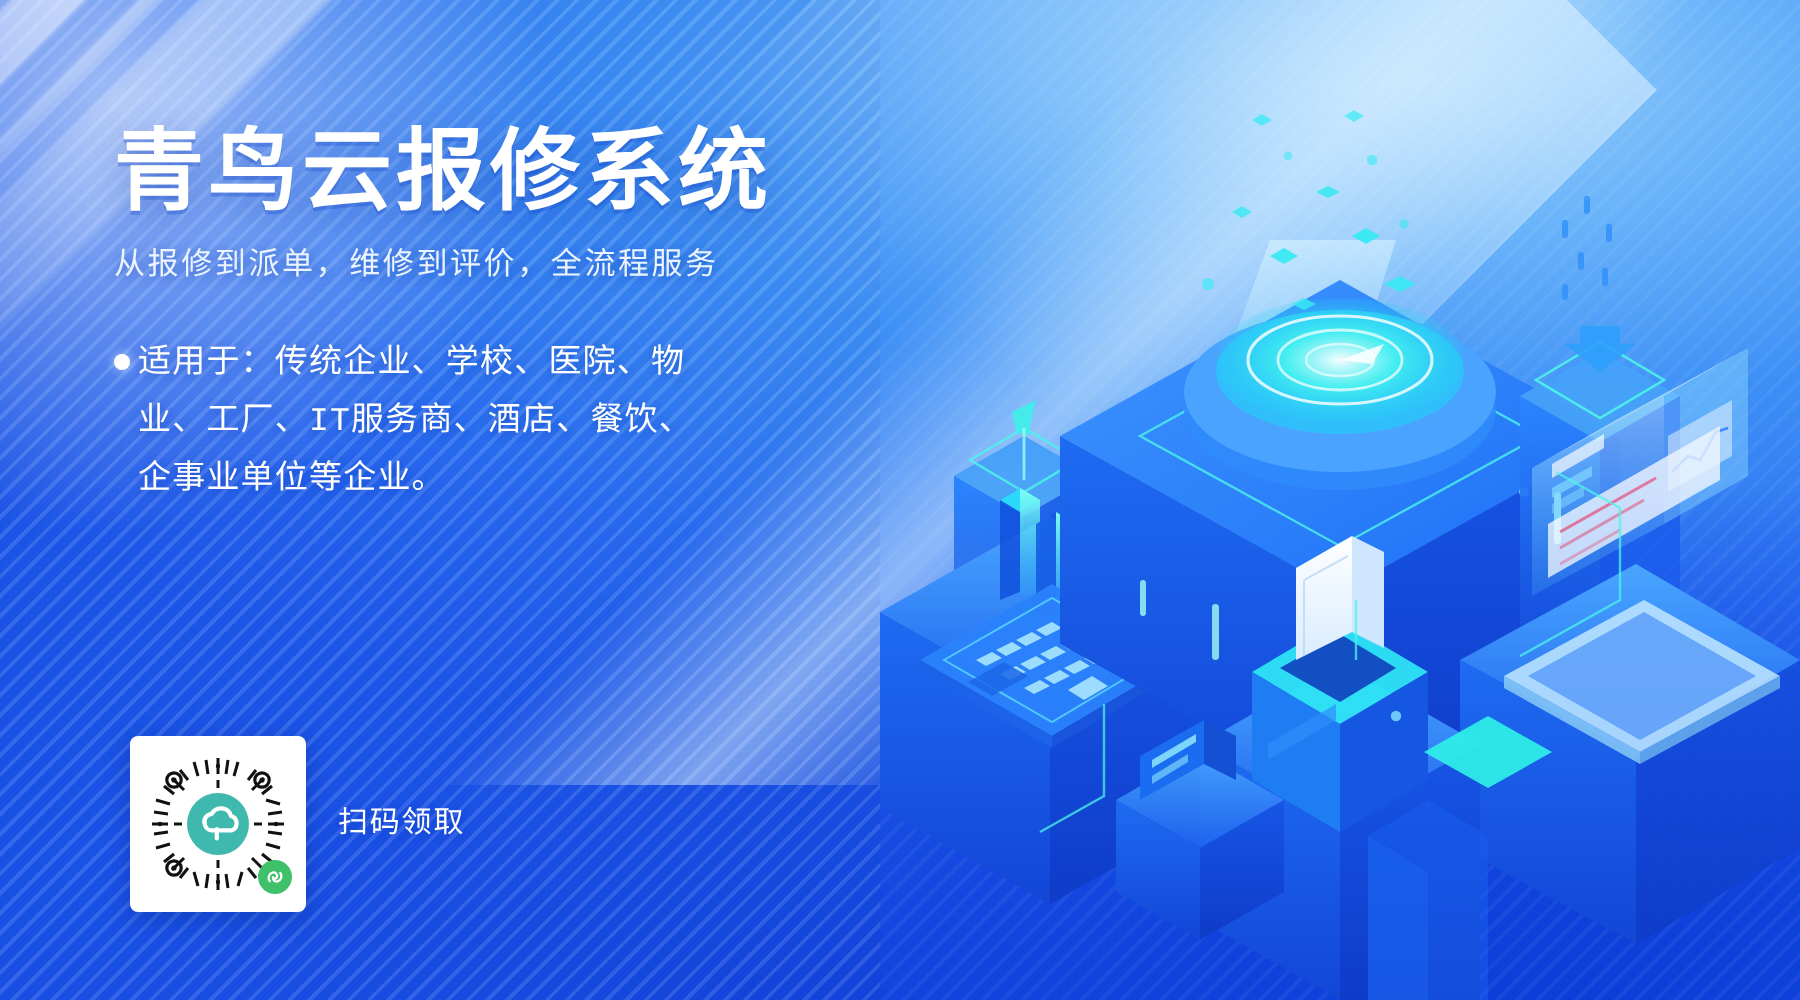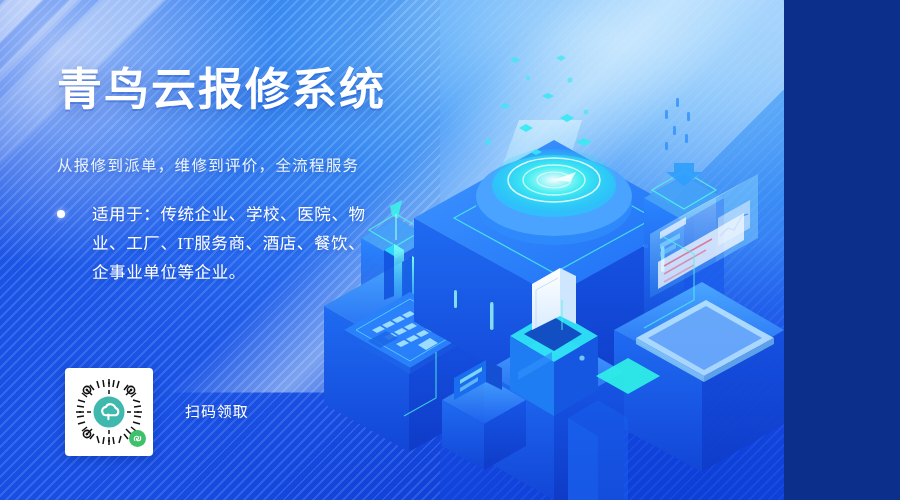--- a/index.html
+++ b/index.html
@@ -1,20 +1,20 @@
 <!DOCTYPE html>
 <html lang="zh-CN"><head>
 <meta charset="utf-8">
 <title>Banner</title>
 <style>
   html,body{margin:0;padding:0;background:#0b2f8a;}
   *{box-sizing:border-box;}
   .stage{
-    position:relative;width:784px;height:500px;overflow:hidden;
-    font-family:Liberation Serif, serif;
+    position:relative;width:900px;height:500px;overflow:hidden;
+    font-family:Liberation Mono, monospace;
     background:#2f6ef2;
   }
 
   
   .bg-base{position:absolute;inset:0;
     background:
       radial-gradient(120% 95% at 78% 8%, #9fd2fb 0%, #6ab4fa 16%, #3d8ff6 36%, #2a6ef2 58%, #1d55e8 78%, #1546de 100%);
   }
   .bg-deep{position:absolute;inset:0;
     background:
@@ -46,31 +46,31 @@
   .s6{left:120px;width:6px;opacity:.5;}
   .glow-tl{position:absolute;left:-120px;top:-140px;width:440px;height:420px;
     background:radial-gradient(circle at 40% 45%, rgba(255,255,255,.55), rgba(255,255,255,0) 62%);}
 
   
   .copy{position:absolute;left:57px;top:62px;width:420px;}
   .headline{color:#fff;font-weight:bold;letter-spacing:2px;
     font-size:45px;line-height:56px;
     text-shadow:0 2px 0 rgba(20,70,200,.30), 0 5px 18px rgba(10,45,160,.30);}
   .headline div{white-space:nowrap;}
-  .subline{color:#eaf4ff;font-size:15.5px;letter-spacing:1.3px;margin-top:35px;
+  .subline{color:#eaf4ff;font-size:15.5px;letter-spacing:1.3px;margin-top:1px;
     text-shadow:0 1px 6px rgba(10,50,170,.5);}
   .bullets{margin-top:25px;}
-  .bullet{display:flex;align-items:flex-start;gap:27px;}
+  .bullet{display:flex;align-items:flex-start;gap:4px;}
   .dot{width:8px;height:8px;border-radius:50%;background:#fff;flex:0 0 auto;margin-top:10px;
     box-shadow:0 0 6px rgba(255,255,255,.6);}
   .bullet-text{color:#fff;font-size:16.5px;line-height:29px;letter-spacing:.6px;max-width:288px;
     text-shadow:0 1px 5px rgba(10,50,170,.45);}
 
   
-  .qr-row{position:absolute;left:65px;top:368px;display:flex;align-items:center;gap:32px;}
+  .qr-row{position:absolute;left:65px;top:368px;display:flex;align-items:center;gap:16px;}
   .qr-card{width:88px;height:88px;background:#fff;border-radius:4px;
     display:flex;align-items:center;justify-content:center;position:relative;
     box-shadow:0 3px 12px rgba(6,35,120,.32);}
   .qr-badge{position:absolute;right:7px;bottom:9px;width:17px;height:17px;border-radius:50%;
     background:#3fc06b;display:flex;align-items:center;justify-content:center;}
   .qr-cap{color:#fff;font-size:15px;line-height:25px;letter-spacing:.9px;
     text-shadow:0 1px 5px rgba(10,50,170,.45);}
 
   
   .art{position:absolute;right:0;top:0;width:470px;height:500px;}

